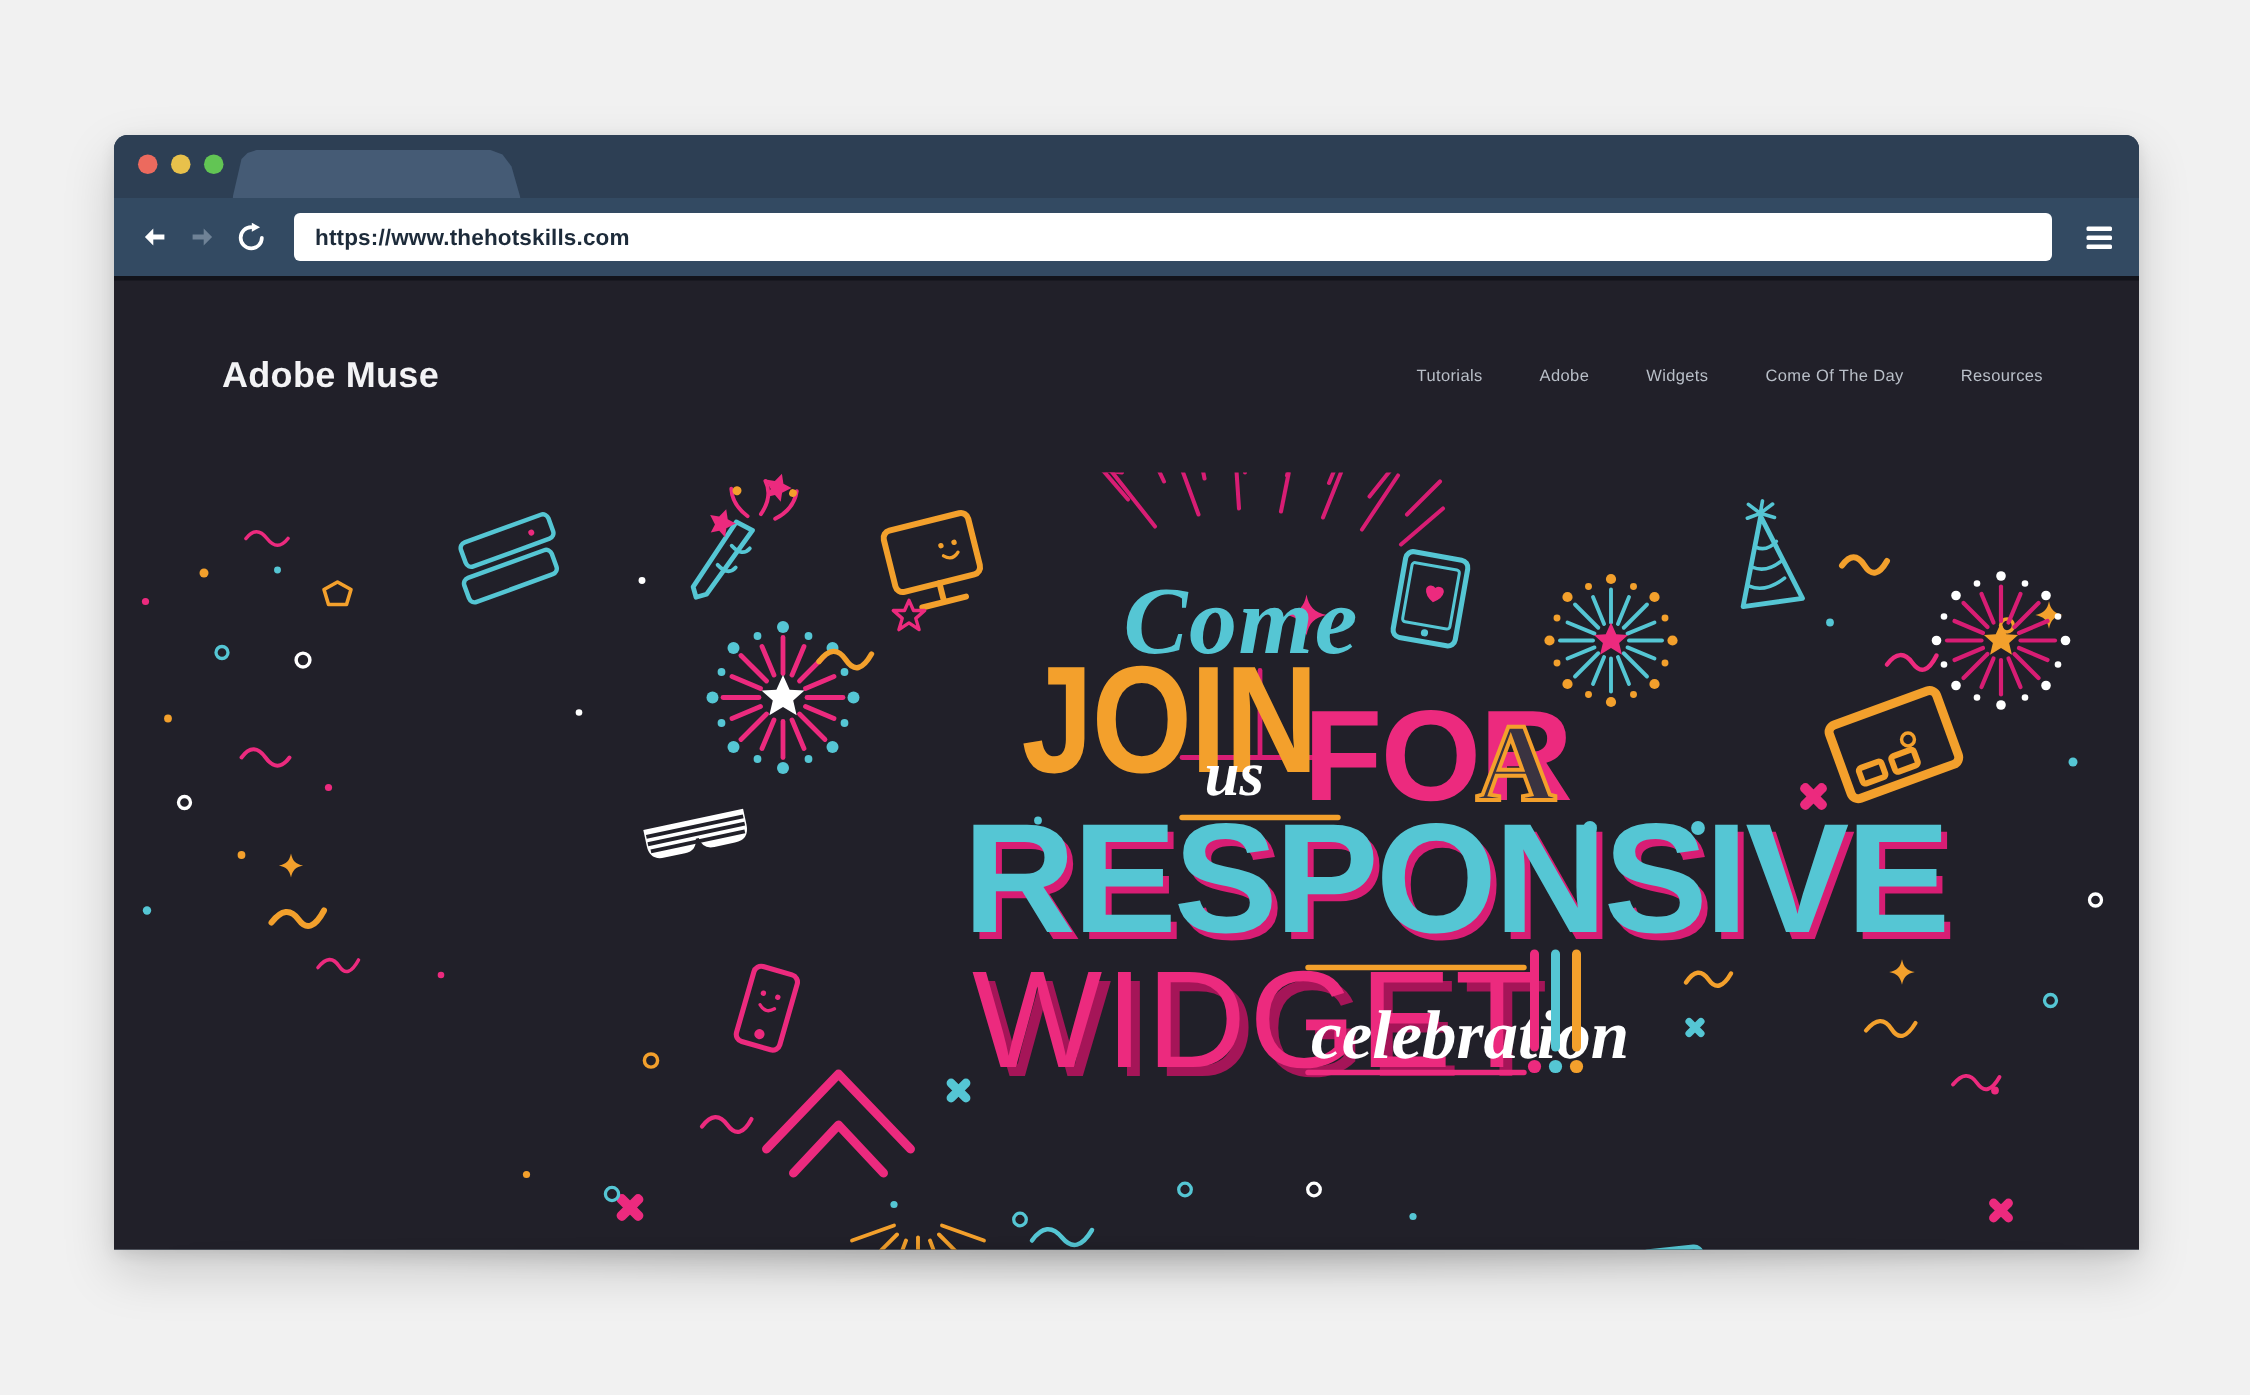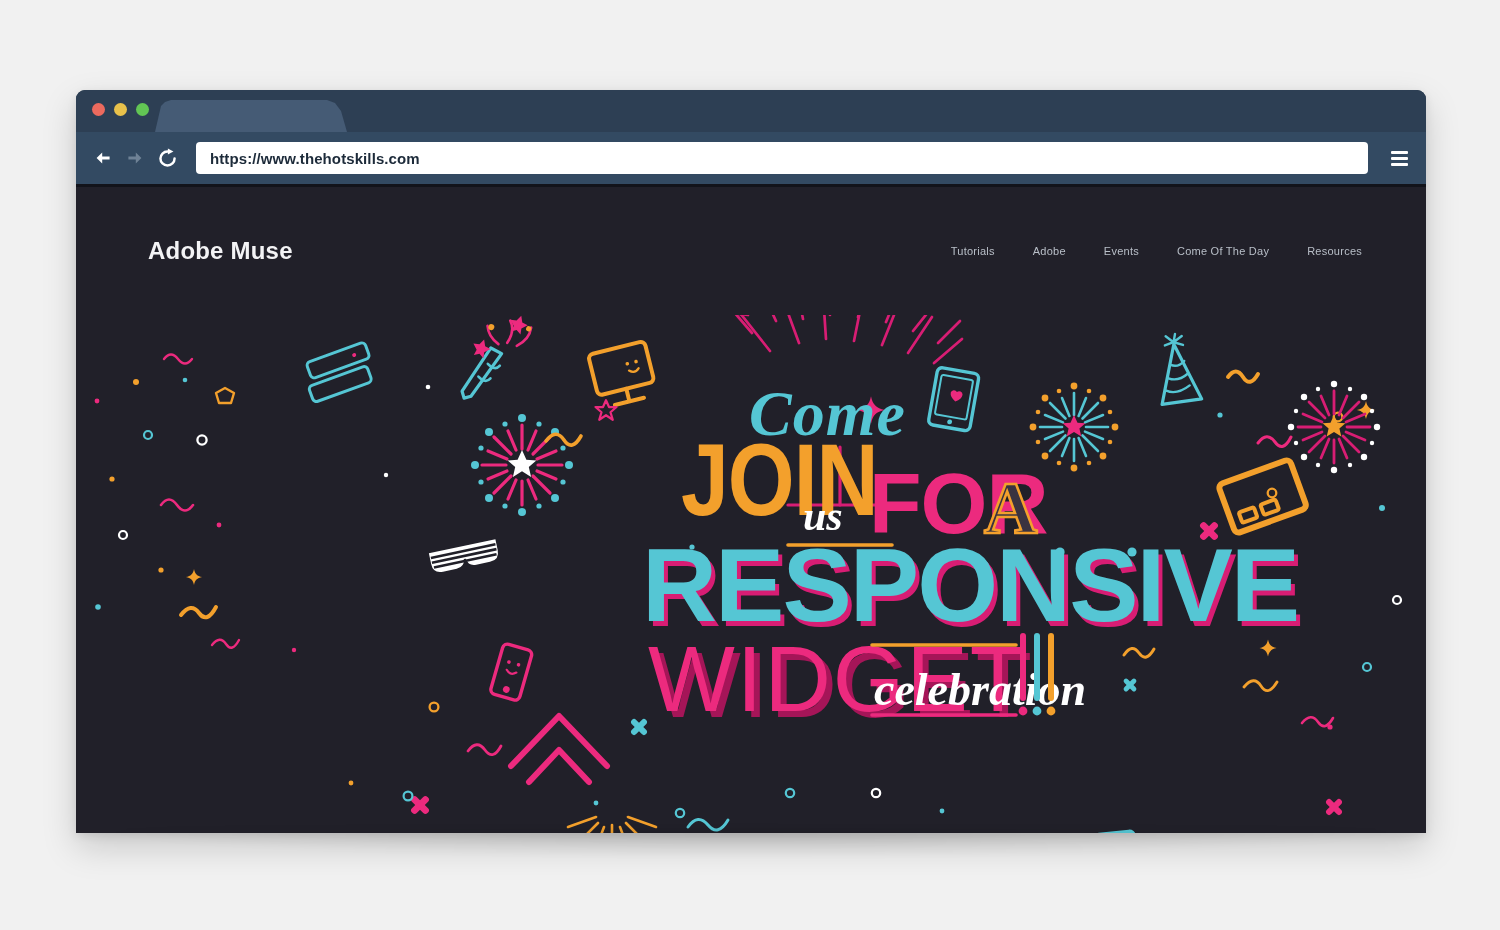--- a/index.html
+++ b/index.html
@@ -230,21 +230,21 @@
       </div>
     </div>
 
     <div id="page-viewport">
 
       <nav id="site-nav">
         <div id="brand">Adobe Muse</div>
         <div id="nav-links">
           <span class="nav-link">Tutorials</span>
           <span class="nav-link">Adobe</span>
-          <span class="nav-link">Events</span>
+          <span class="nav-link">Widgets</span>
           <span class="nav-link">Come Of The Day</span>
           <span class="nav-link">Resources</span>
         </div>
       </nav>
 
       <div id="hero-art">
         <svg viewBox="0 0 1350 521" preserveAspectRatio="xMidYMid slice" aria-hidden="true">
           <defs>
             <style>
               .tl  { fill: #55c6d4; }

